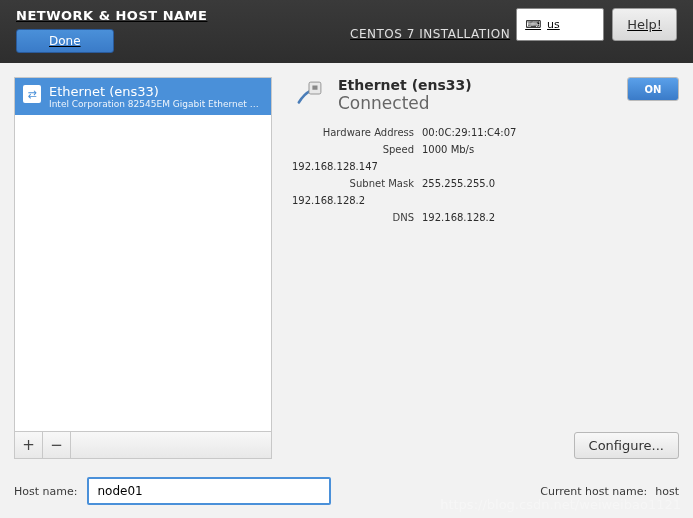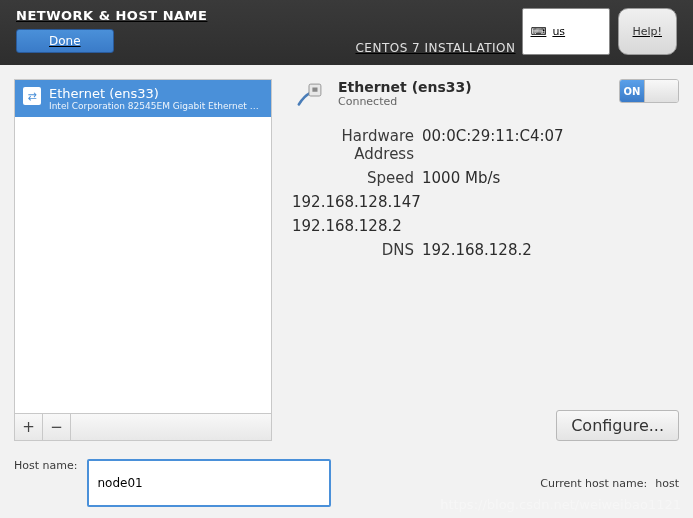--- a/index.html
+++ b/index.html
@@ -37,23 +37,23 @@
       border-radius: 2px;
       display: flex;
       align-items: center;
       gap: 6px;
       width: 88px;
     }
     .kb-icon { font-size: 11px; }
     .help-btn {
       background: linear-gradient(to bottom, #f0f0f0, #d8d8d8);
       border: 1px solid #999;
-      padding: 16px 14px;
-      font-size: 11px;
-      border-radius: 10px;
+      padding: 8px 14px;
+      font-size: 13px;
+      border-radius: 3px;
       cursor: pointer;
       color: #333;
     }
 
     .content {
       background: #f2f2f2;
       height: calc(100% - 62px);
       padding: 14px;
       display: flex;
       flex-direction: column;
@@ -107,70 +107,72 @@
 
     .right-panel { flex: 1; display: flex; flex-direction: column; }
     .iface-header { display: flex; align-items: flex-start; gap: 12px; margin-bottom: 14px; }
     .iface-big-icon {
       width: 34px; height: 34px;
       display: flex; align-items: center; justify-content: center;
     }
     .iface-big-icon svg { width: 34px; height: 34px; }
     .iface-title-block { flex: 1; }
     .iface-title { font-size: 14px; font-weight: bold; color: #2c2c2c; }
-    .iface-status { font-size: 11px; color: #666; }
+    .iface-status { font-size: 17px; color: #666; }
     .toggle {
-      width: 60px; height: 24px;
+      width: 52px; height: 24px;
       background: #fff;
       border: 1px solid #bbb;
       border-radius: 3px;
       display: flex;
       overflow: hidden;
       cursor: pointer;
+      flex-direction: column;
     }
     .toggle-on {
       background: linear-gradient(to bottom, #5aa0e9, #3a7bc8);
       color: #fff;
       flex: 1;
       display: flex; align-items: center; justify-content: center;
       font-size: 10px; font-weight: bold;
     }
     .toggle-handle {
       width: 34px;
       background: linear-gradient(to bottom, #f8f8f8, #e0e0e0);
       border-left: 1px solid #bbb;
     }
 
-    .details-table { font-size: 15px; color: #3a3a3a; }
+    .details-table { font-size: 10px; color: #3a3a3a; }
     .details-table .row { display: flex; margin-bottom: 6px; }
     .details-table .label { width: 130px; text-align: right; padding-right: 8px; color: #3a3a3a; }
     .details-table .value { color: #2c2c2c; }
 
     .configure-row { display: flex; justify-content: flex-end; margin-top: auto; }
     .std-btn {
       background: linear-gradient(to bottom, #f8f8f8, #e4e4e4);
       border: 1px solid #b8b8b8;
       padding: 5px 14px;
-      font-size: 16px;
+      font-size: 13px;
       border-radius: 3px;
       cursor: pointer;
       color: #333;
     }
 
     .hostname-row {
       display: flex;
+      align-items: center;
       gap: 10px;
       margin-top: 18px;
       font-size: 11px;
       color: #3a3a3a;
     }
     .hostname-label { }
     .hostname-input {
       border: 2px solid #4a90d9;
-      padding: 15px 8px;
+      padding: 5px 8px;
       font-size: 12px;
       width: 244px;
       border-radius: 2px;
       outline: none;
     }
     .current-hn { margin-left: auto; display: flex; gap: 8px; align-items: center; }
 
     .watermark {
       position: absolute;
       bottom: 6px; right: 12px;
@@ -243,20 +245,24 @@
             <div class="value">00:0C:29:11:C4:07</div>
           </div>
           <div class="row">
             <div class="label">Speed</div>
             <div class="value">1000 Mb/s</div>
           </div>
           <div class="row">
             <div class="value">192.168.128.147</div>
           </div>
           <div class="row">
+            <div class="label">Subnet Mask</div>
+            <div class="value">255.255.255.0</div>
+          </div>
+          <div class="row">
             <div class="value">192.168.128.2</div>
           </div>
           <div class="row">
             <div class="label">DNS</div>
             <div class="value">192.168.128.2</div>
           </div>
         </div>
 
         <div class="configure-row">
           <button class="std-btn">Configure...</button>

